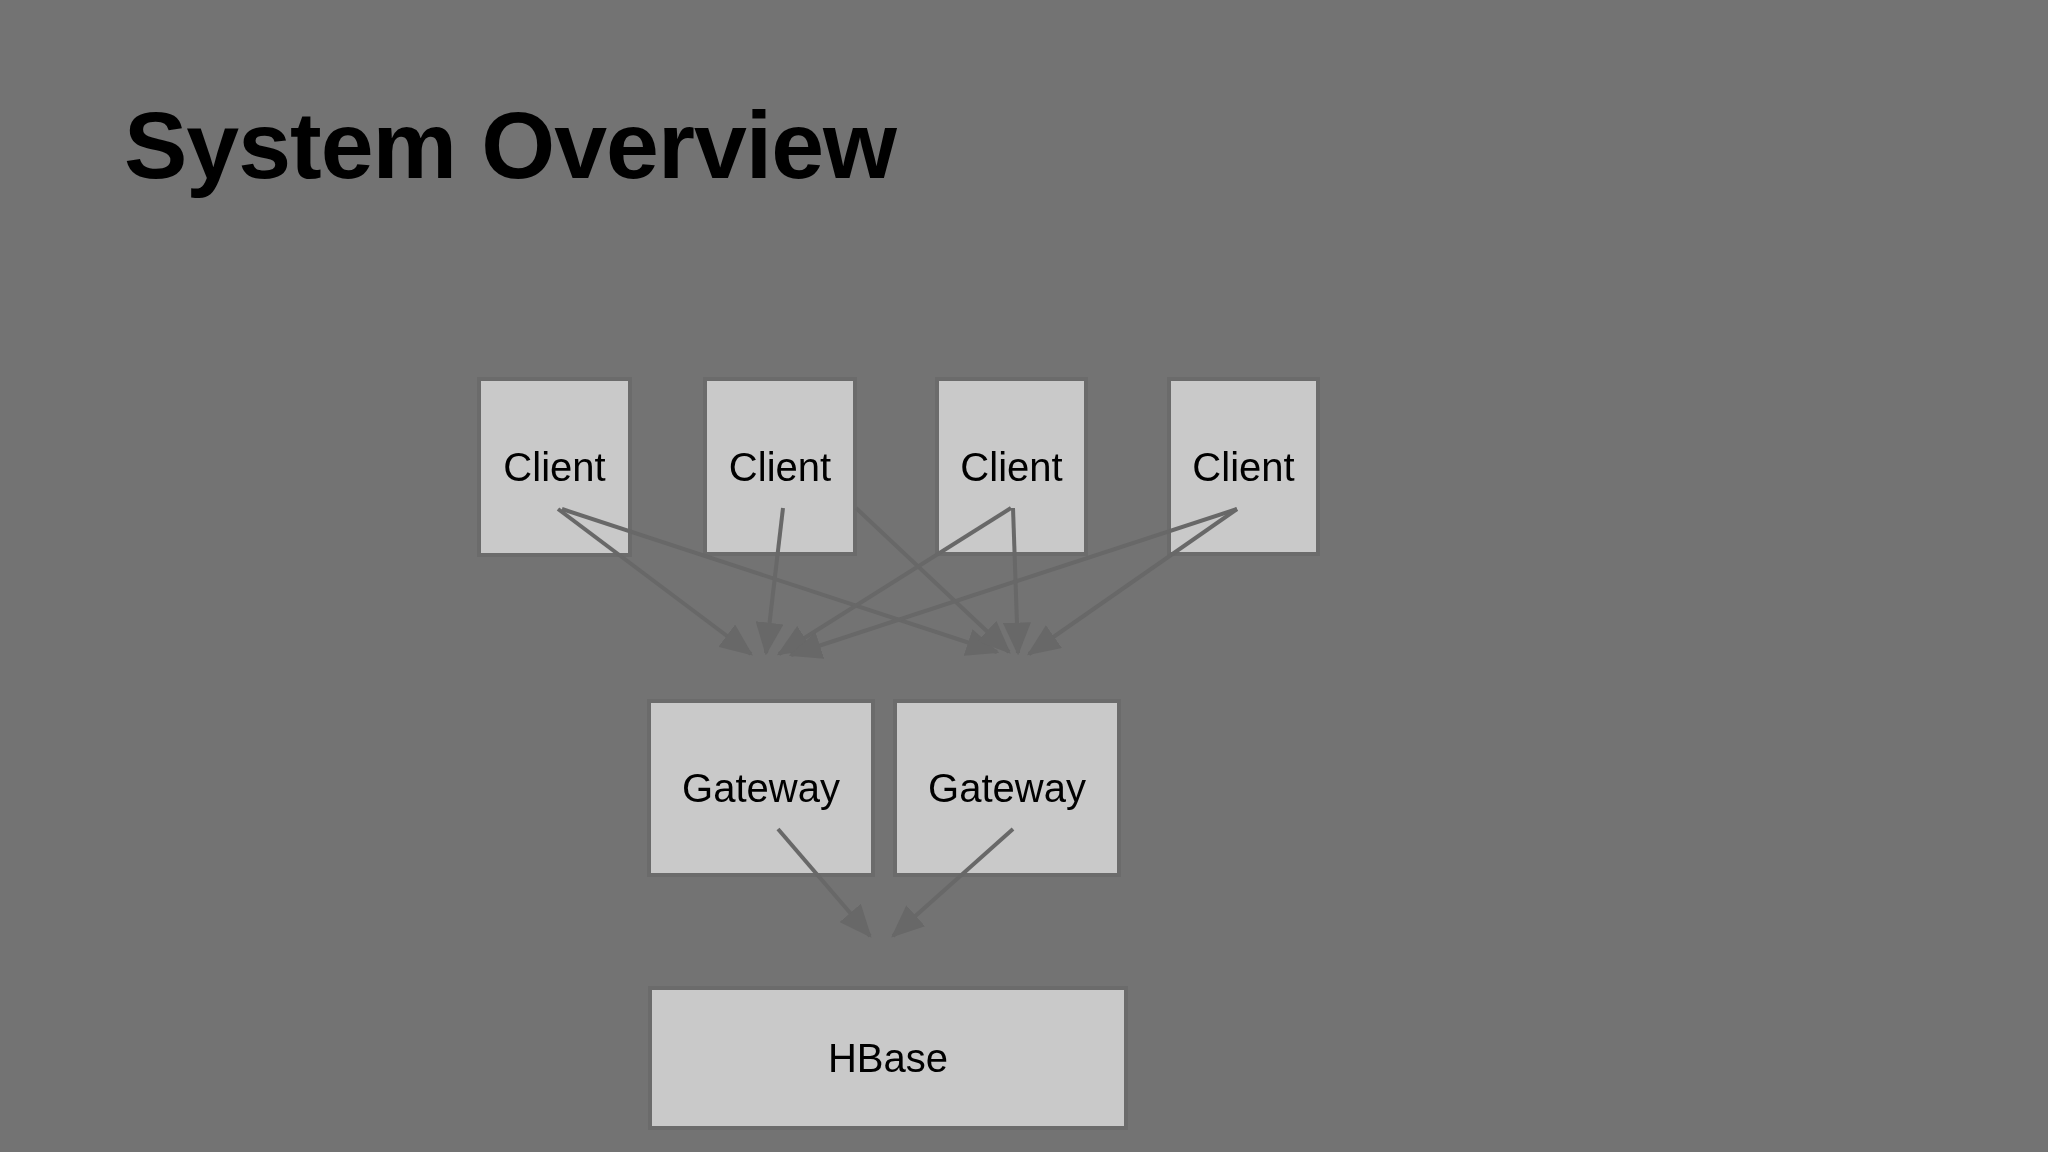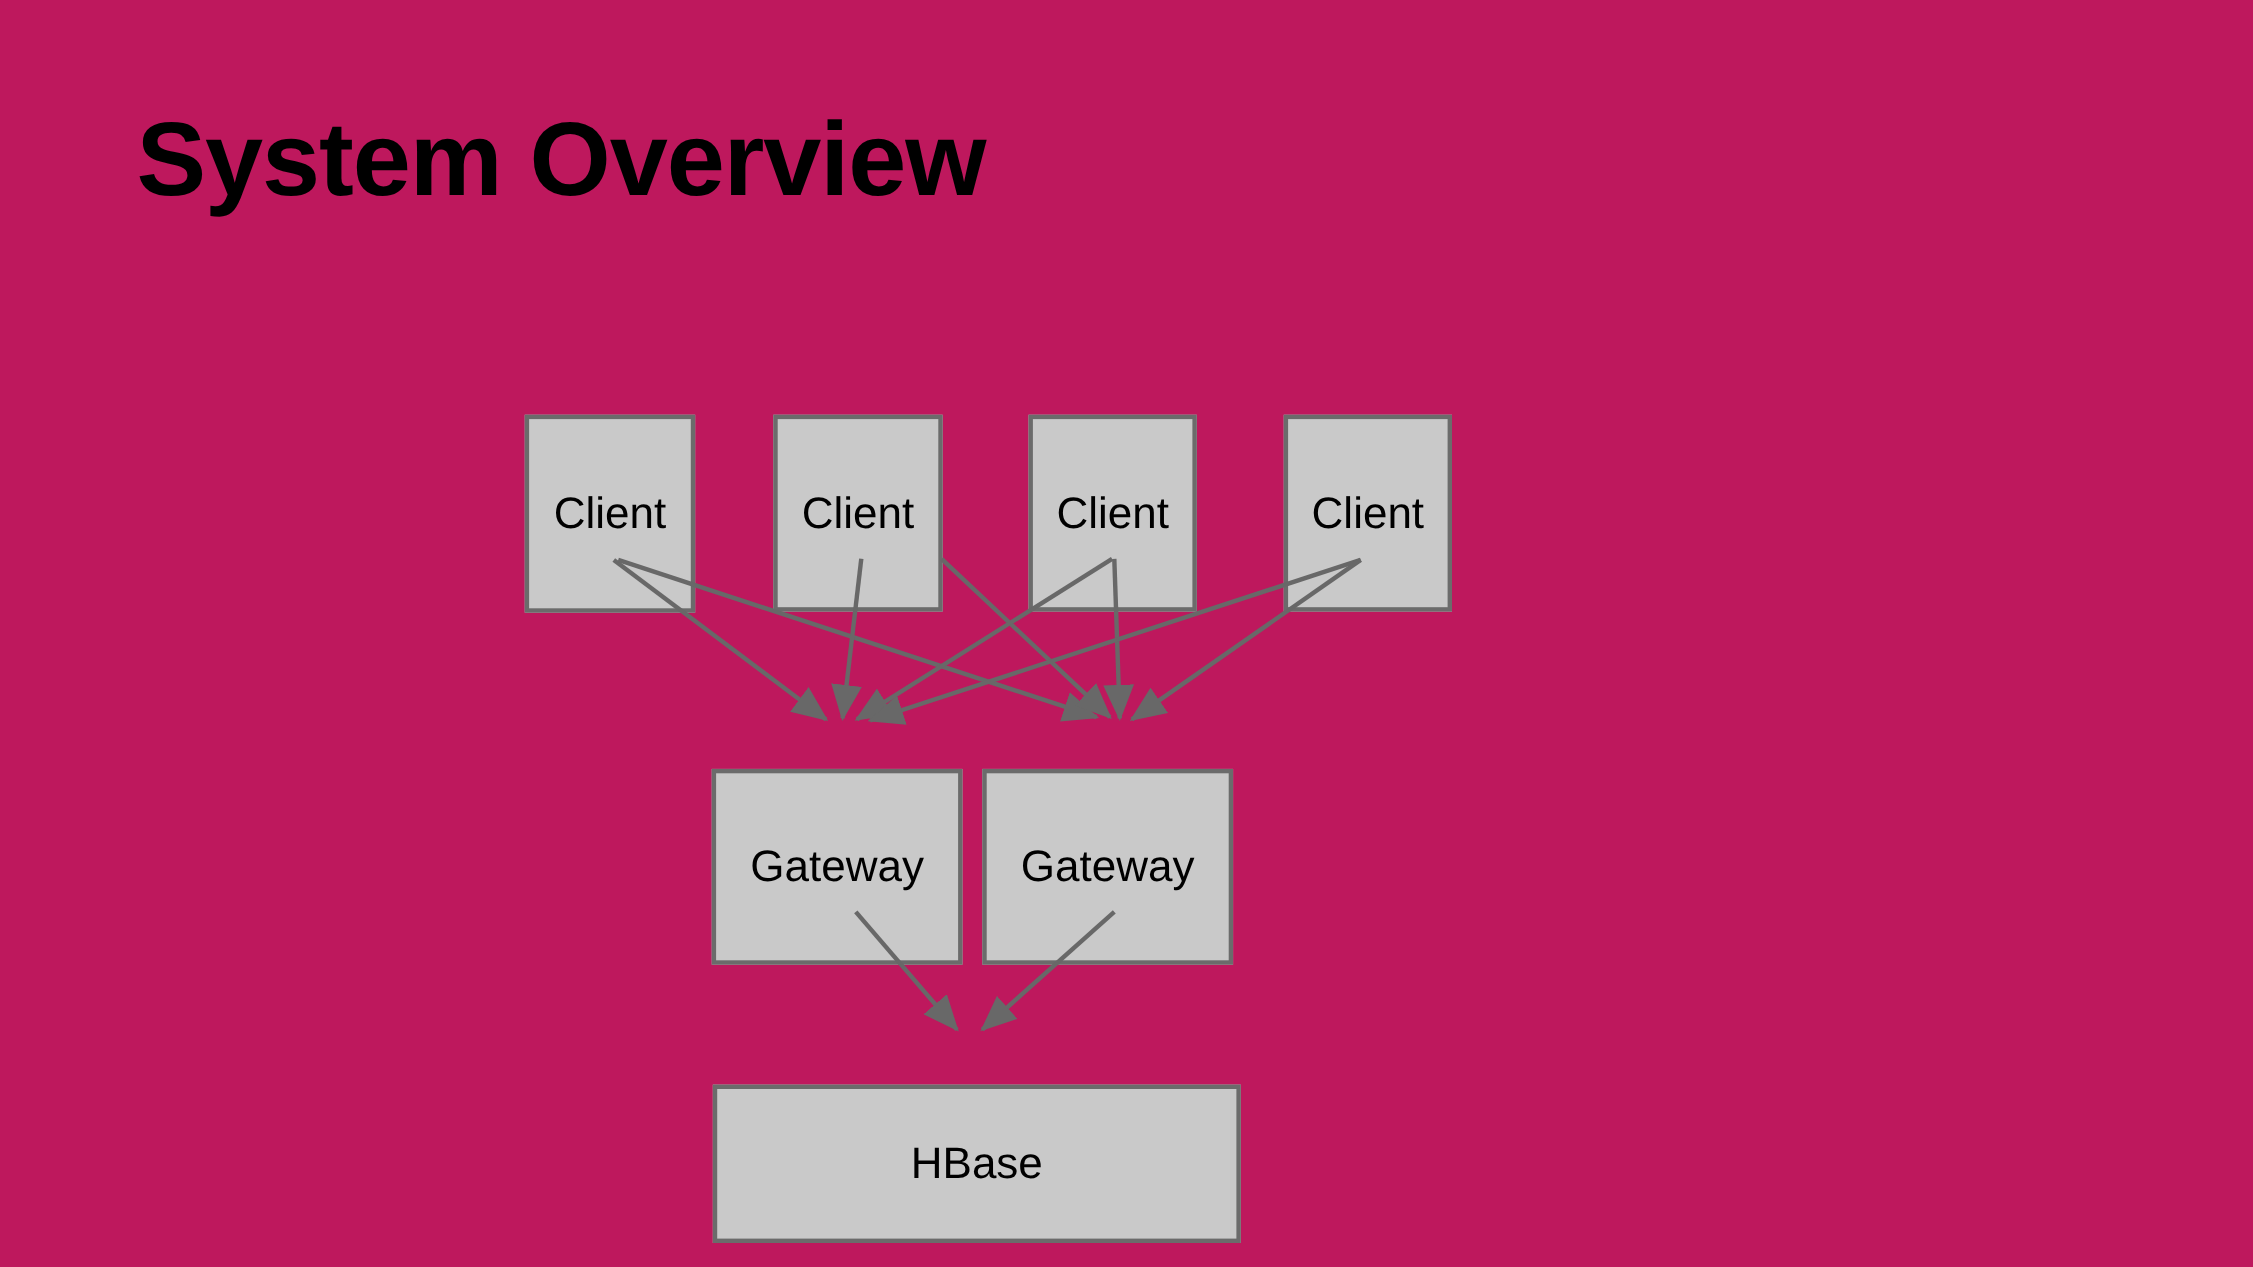--- a/index.html
+++ b/index.html
@@ -53,21 +53,21 @@
   #edge-layer {
     position: absolute;
     left: 0;
     top: 0;
     pointer-events: none;
   }
 </style>
 </head>
 <body>
 
-<div id="canvas" style="width: 2048px; height: 1152px; background: #be185d;">
+<div id="canvas" style="width: 2048px; height: 1152px; background: #737373;">
   <h1 class="slide-title">System Overview</h1>
   <div id="node-layer">
       <div class="node" style="left: 477px; top: 329px; width: 155px; height: 180px; background: rgb(201, 201, 201); border-color: rgb(107, 107, 107);">
         <span class="node-label" style="color: rgb(0, 0, 0);">Client</span>
       </div>
       <div class="node" style="left: 703px; top: 329px; width: 154px; height: 179px; background: rgb(201, 201, 201); border-color: rgb(107, 107, 107);">
         <span class="node-label" style="color: rgb(0, 0, 0);">Client</span>
       </div>
       <div class="node" style="left: 935px; top: 329px; width: 153px; height: 179px; background: rgb(201, 201, 201); border-color: rgb(107, 107, 107);">
         <span class="node-label" style="color: rgb(0, 0, 0);">Client</span>

